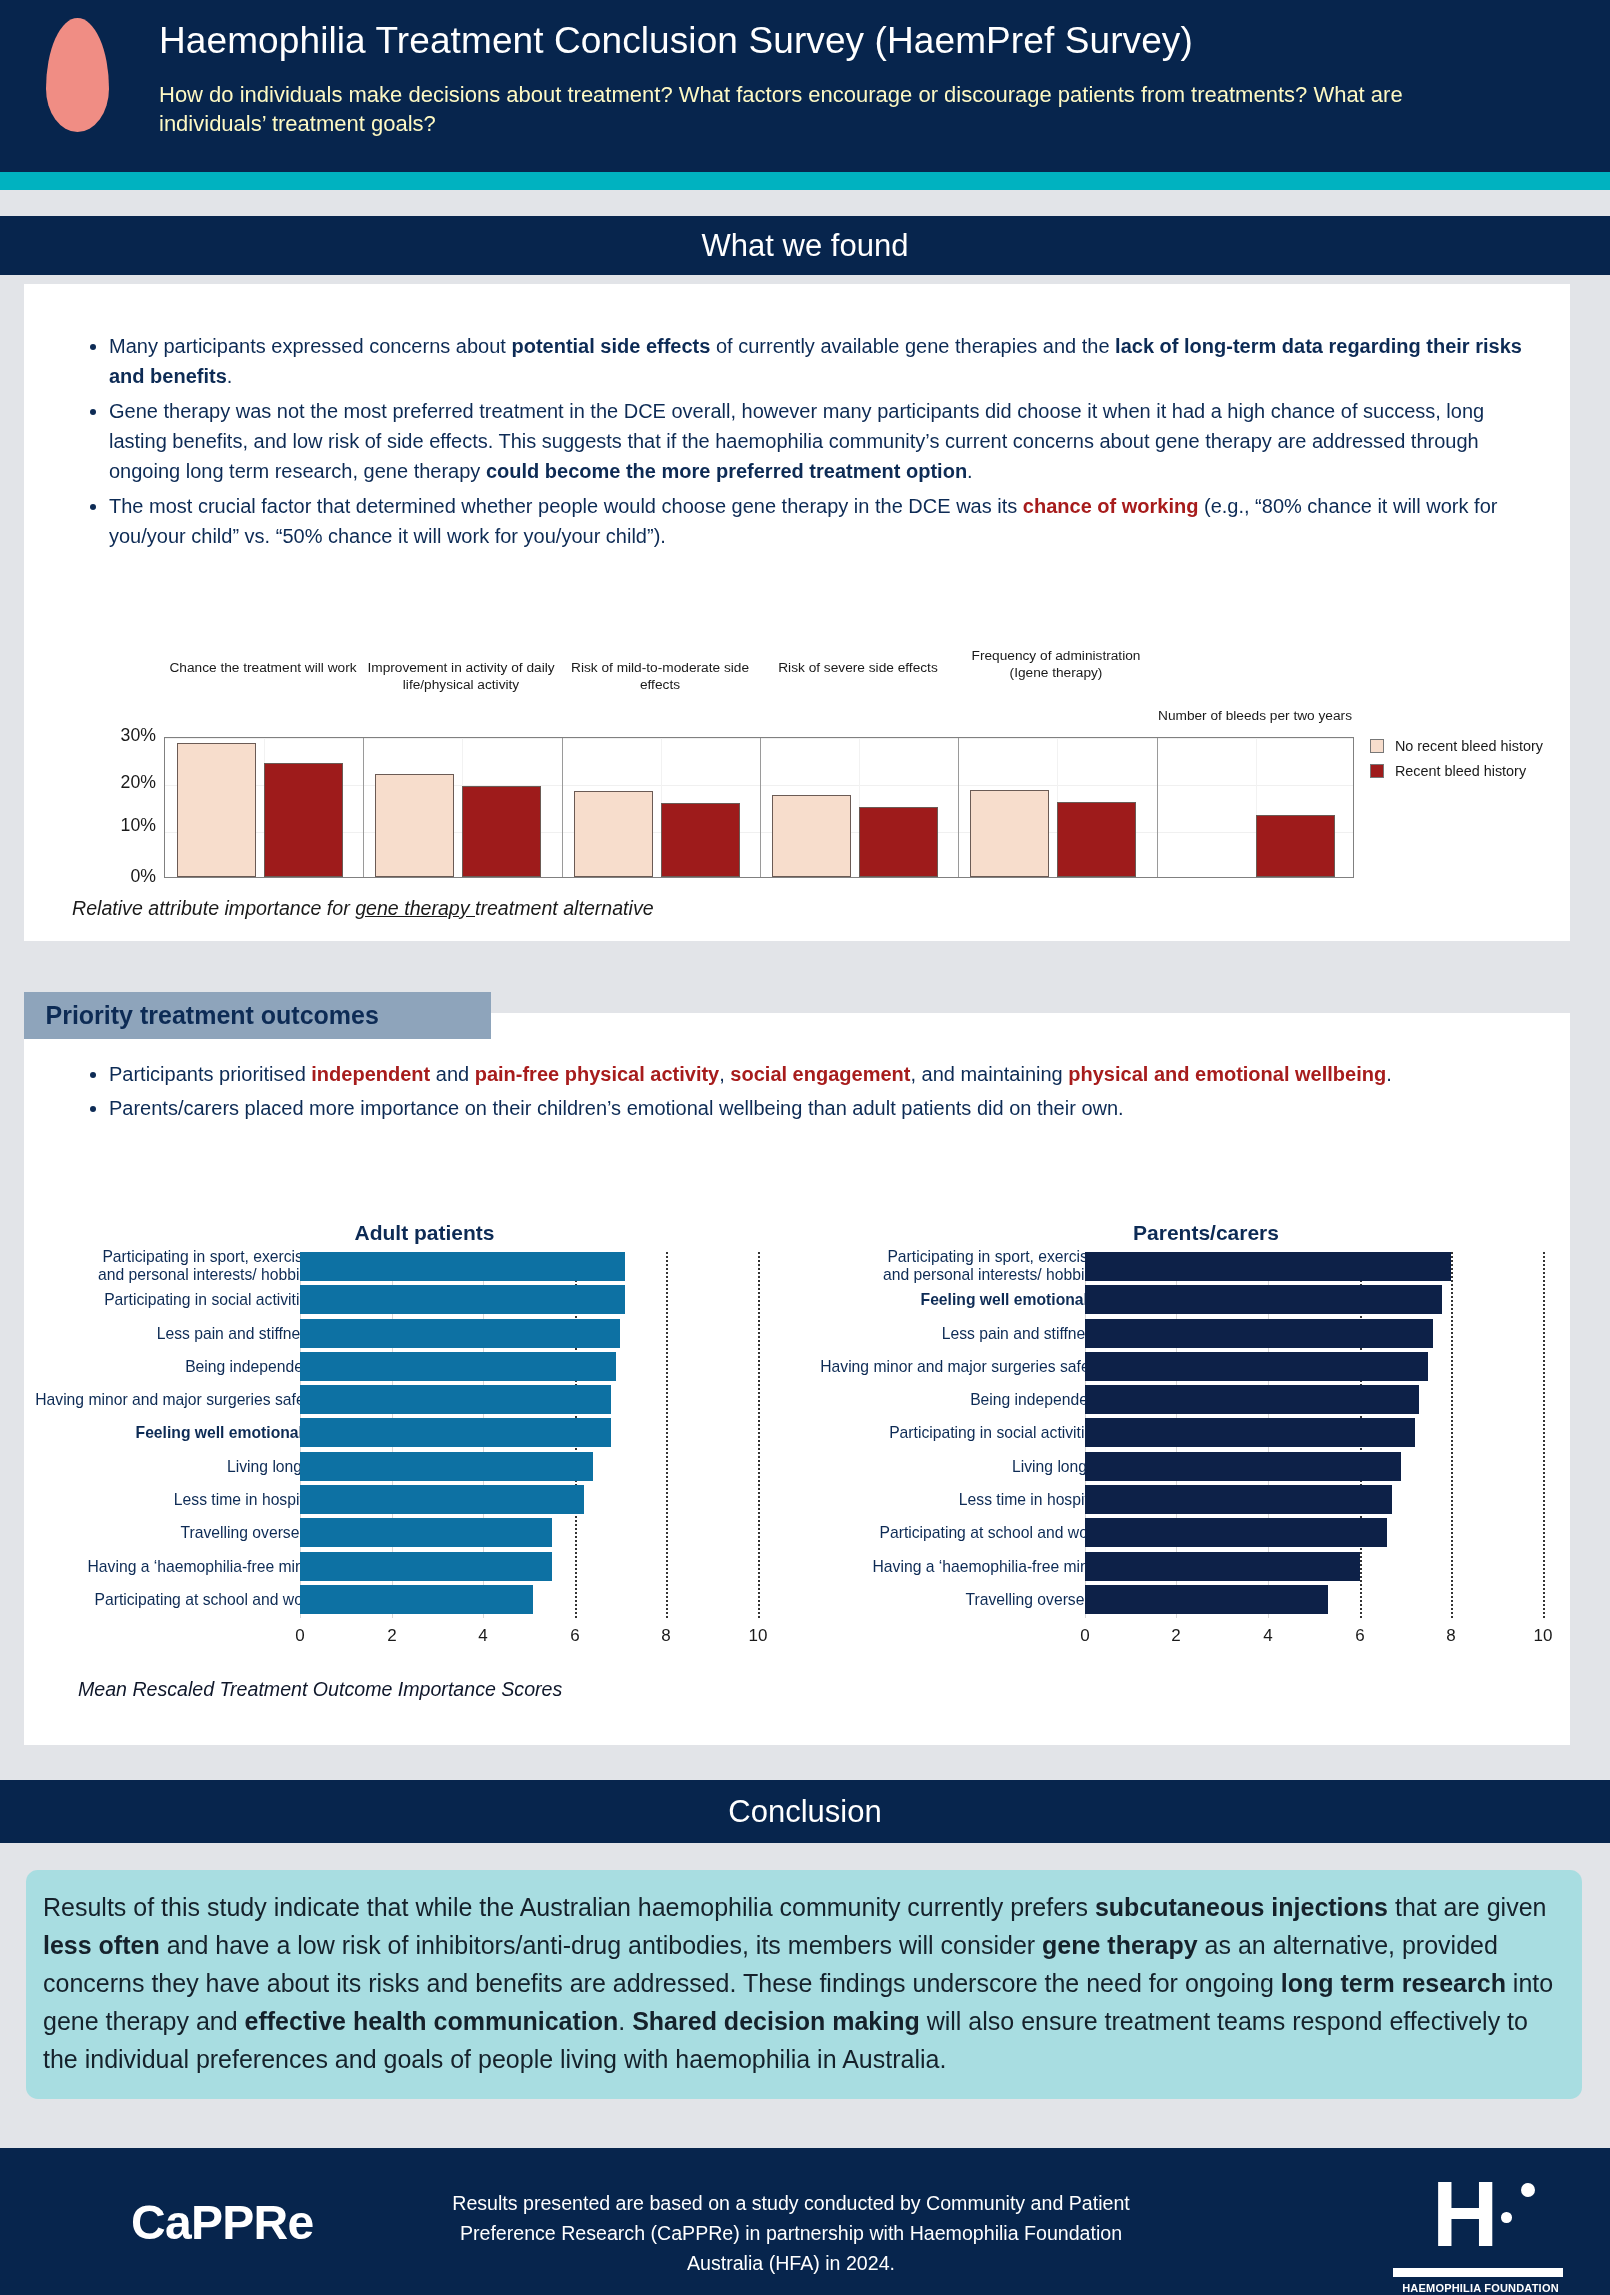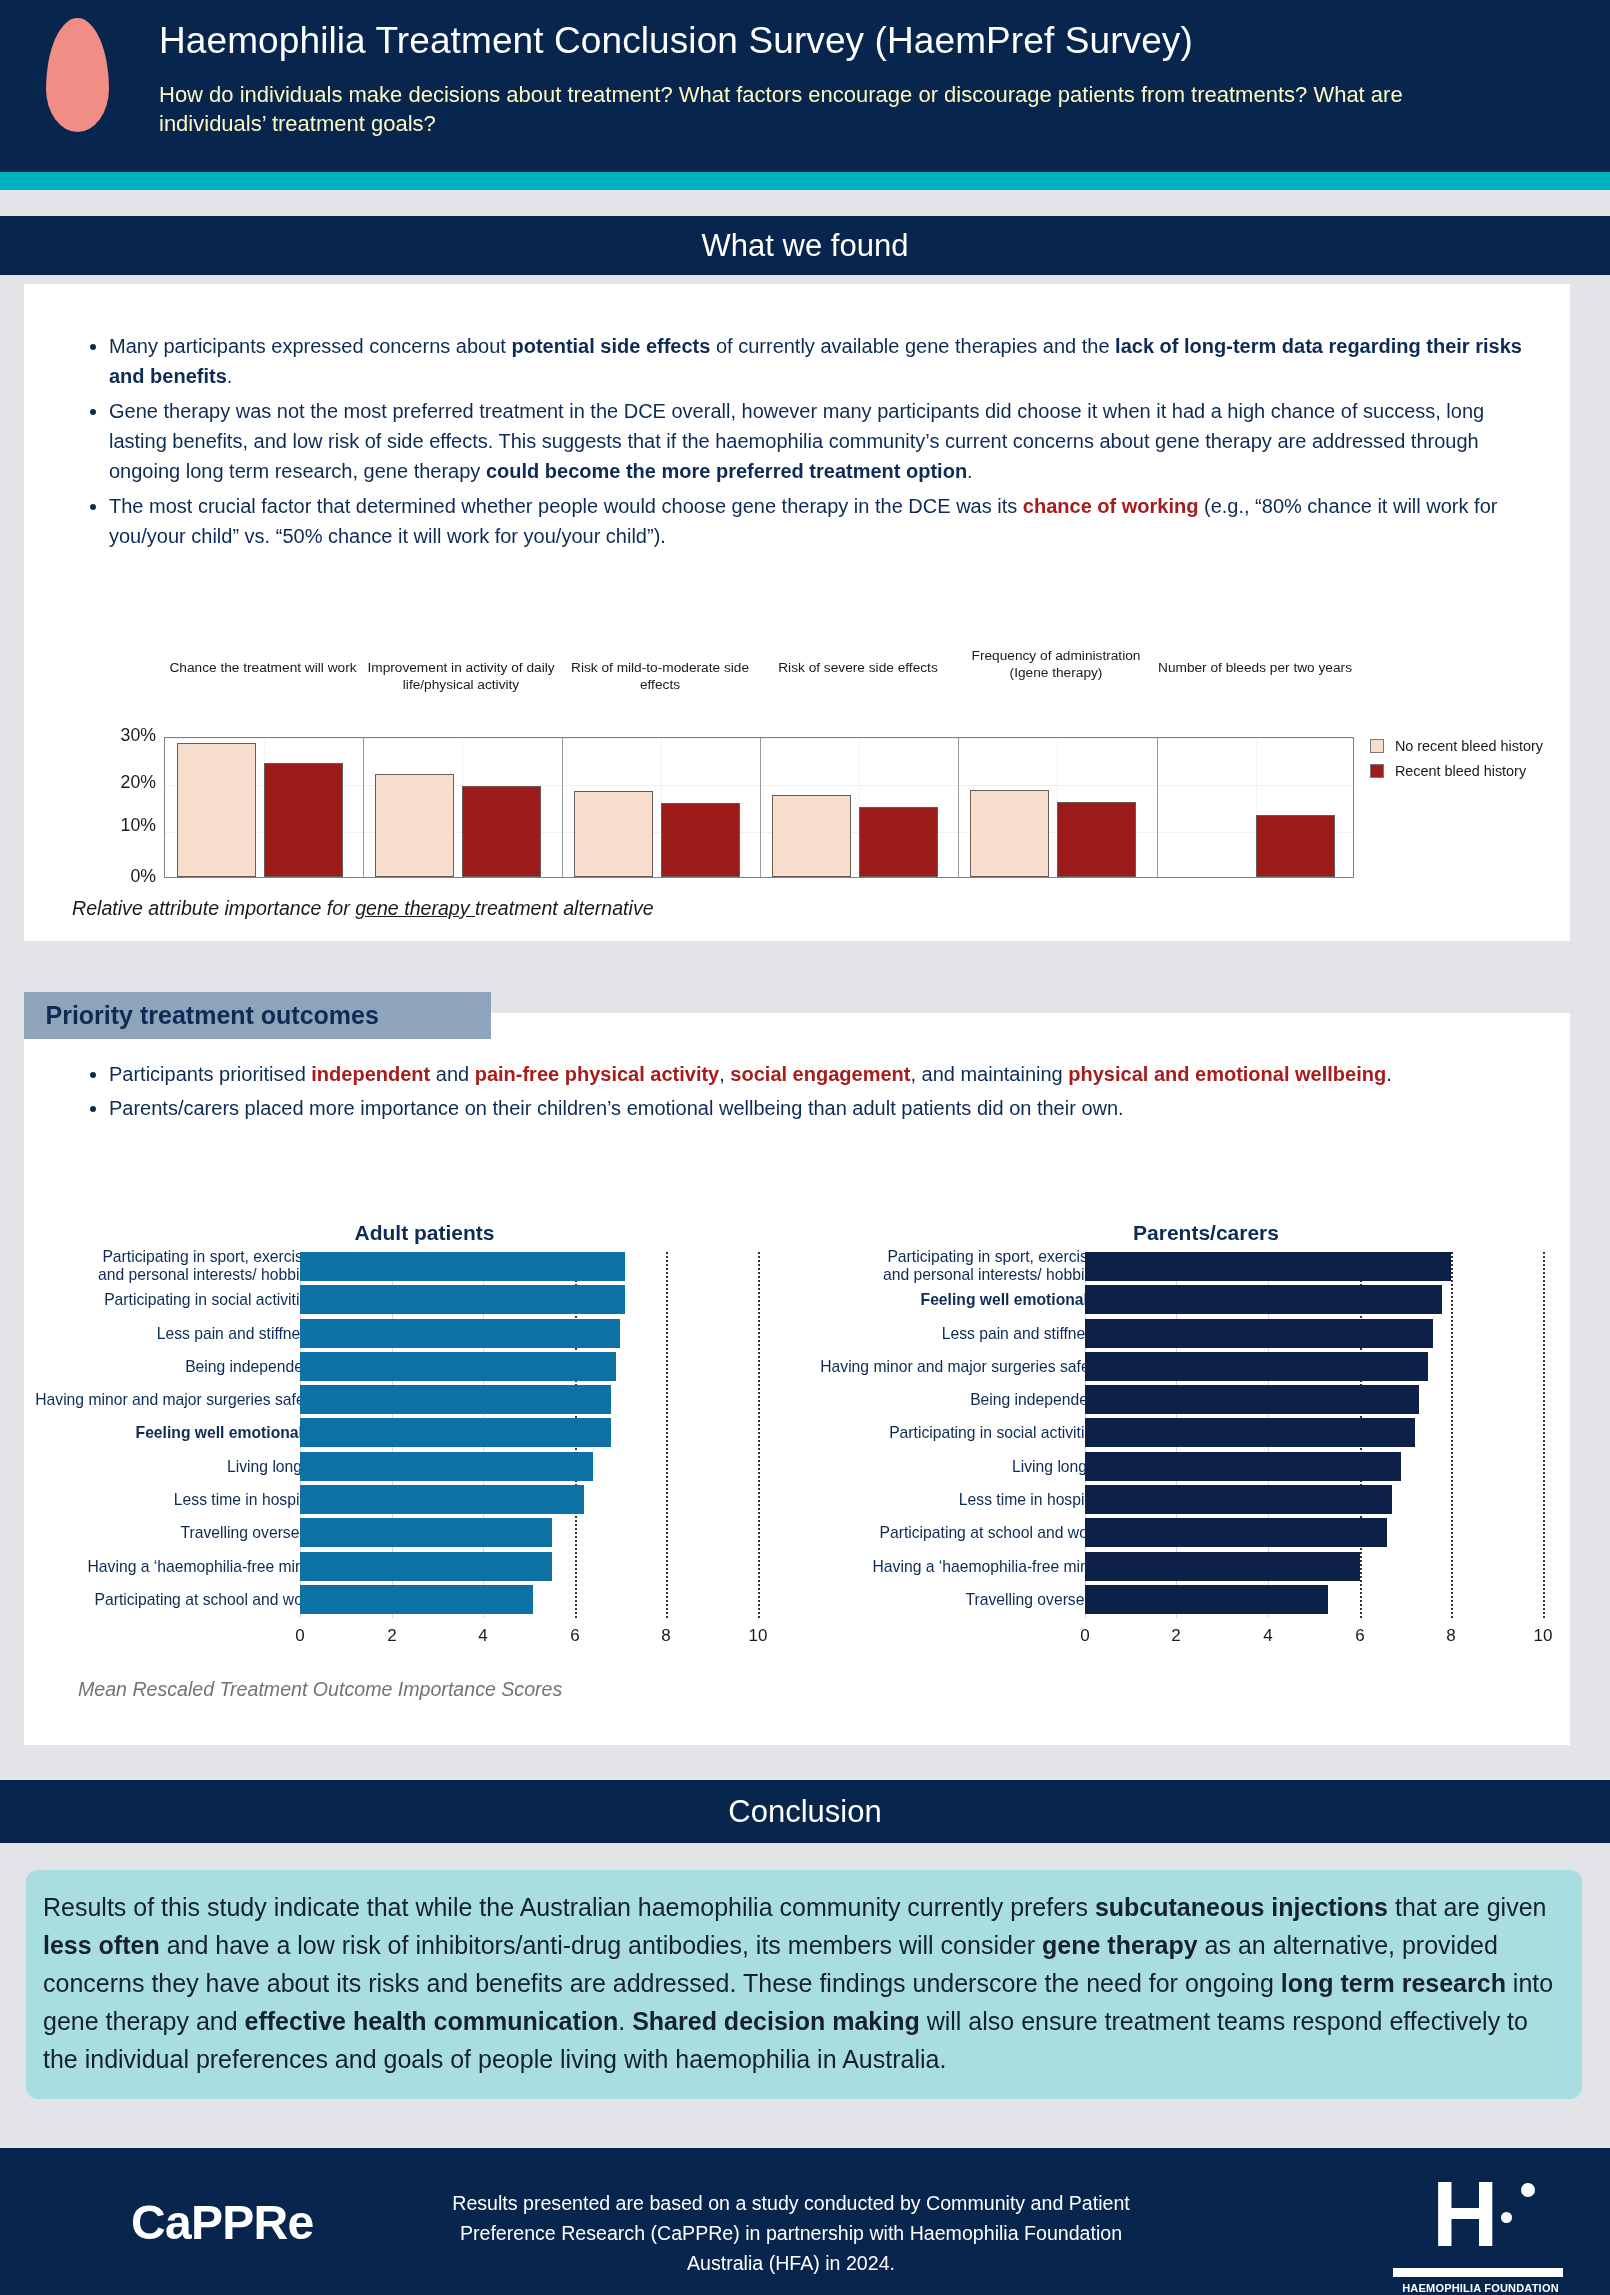--- a/index.html
+++ b/index.html
@@ -118,21 +118,21 @@
   .h-bar.blue{background:#0d71a3;}
   .h-bar.navy{background:#0d2148;}
   .h-tick{position:absolute;top:0;bottom:0;width:1.3px;}
   .h-tick.solid{background:#d8d8d8;}
   .h-tick.dotted{border-left:2px dotted #333;width:0;}
   .h-axis{position:absolute;left:0;width:100%;height:30px;}
   .h-axlab{
     position:absolute;top:5.2px;font-size:17px;color:#1a1a1a;transform:translateX(-50%);
   }
   .h-caption{
-    position:absolute;left:78px;top:1678px;font-size:19.6px;font-style:italic;color:#737373;
+    position:absolute;left:78px;top:1678px;font-size:19.6px;font-style:italic;color:#0f172a;
   }
 
   
   .concl-box{
     position:absolute;left:26px;top:1870px;width:1556px;height:229px;
     background:#a8dde1;border-radius:11.8px;
   }
   .concl-text{
     position:absolute;left:43px;top:1888px;width:1523px;
     font-size:25px;line-height:1.52;color:#15212b;
@@ -187,21 +187,21 @@
     </ul>
   </div>
 
   <div class="gchart">
     <div class="gt-labels" id="gtLabels">
         <div class="gt-lab" style="left: 0px; width: 198px;">Chance the treatment will work</div>
         <div class="gt-lab" style="left: 198px; width: 198px;">Improvement in activity of daily life/physical activity</div>
         <div class="gt-lab" style="left: 397px; width: 198px;">Risk of mild-to-moderate side effects</div>
         <div class="gt-lab" style="left: 595px; width: 198px;">Risk of severe side effects</div>
         <div class="gt-lab" style="left: 793px; width: 198px; top: -11.8px;">Frequency of administration (Igene therapy)</div>
-        <div class="gt-lab" style="left: 992px; width: 198px;">Number of bleeds per two years</div>
+        <div class="gt-lab" style="left: 992px; width: 198px; margin-top: 48px;">Number of bleeds per two years</div>
       </div>
     <div id="gtY"></div>
     <div class="gt-plot" id="gtPlot">
         <div class="gt-grid" style="top: 94px;"></div>
         <div class="gt-grid" style="top: 47px;"></div>
         <div class="gt-grid" style="top: 0px;"></div>
         <div class="gt-inner" style="left: 99px;"></div>
         <div class="gt-bar light" style="left: 12px; width: 79px; height: 134px;"></div>
         <div class="gt-bar dark" style="left: 99px; width: 79px; height: 114px;"></div>
         <div class="gt-vsep" style="left: 198px;"></div>

